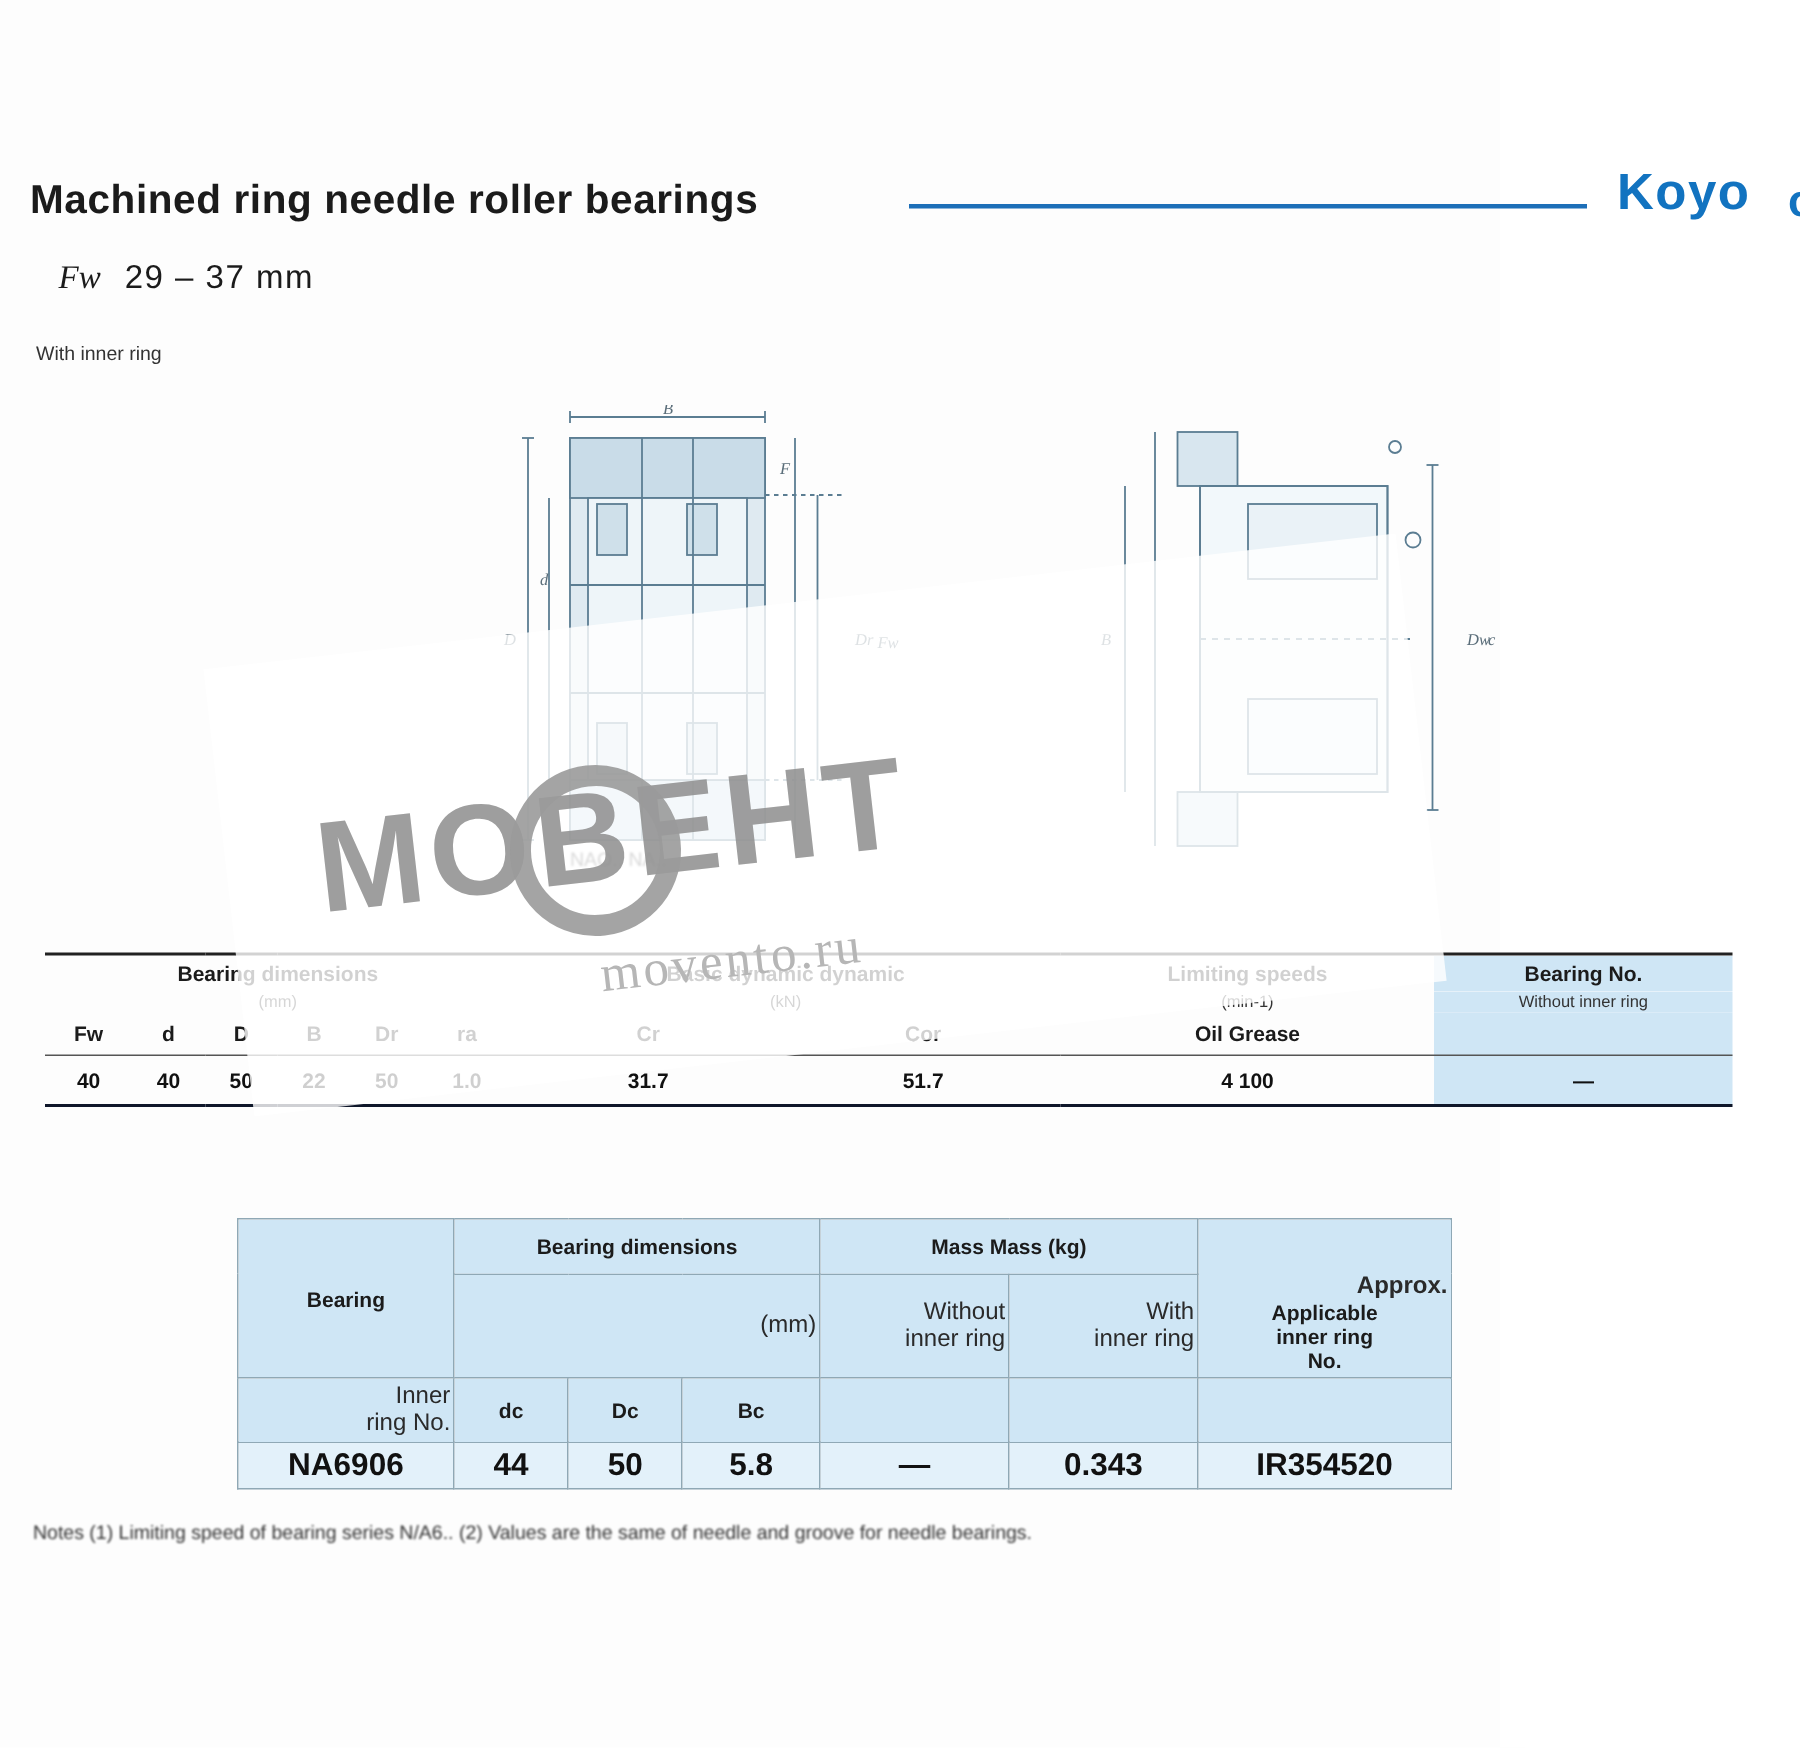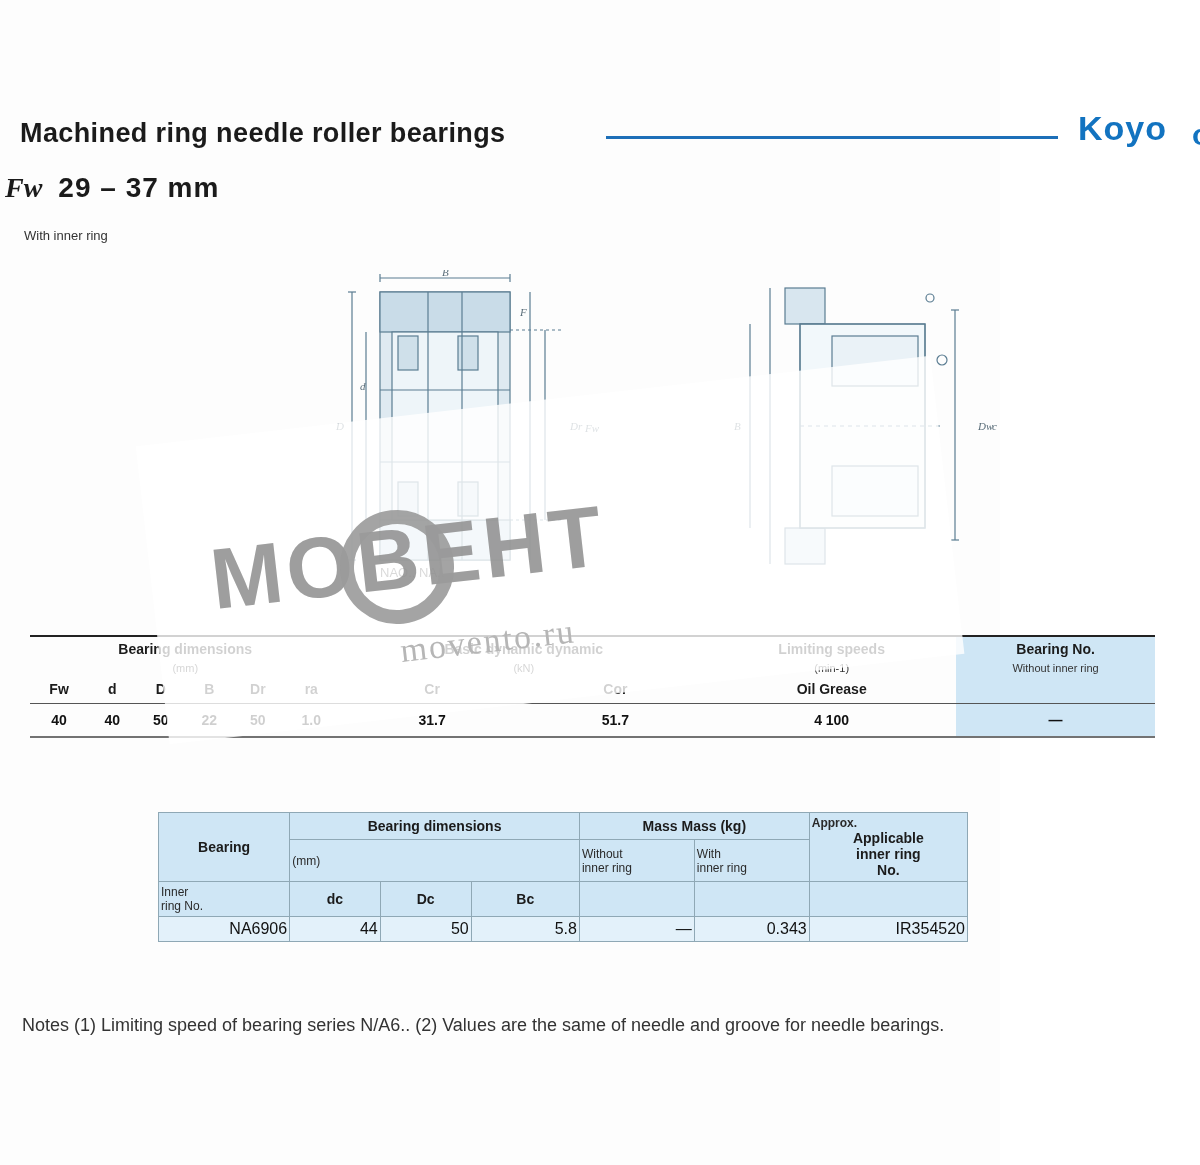--- a/index.html
+++ b/index.html
@@ -34,24 +34,23 @@
     position:absolute;left:1058px;top:-9px;
     font-size:34px;font-weight:bold;color:#1273c0;
     letter-spacing:1px;
     filter:blur(.4px);
   }
   .brand-tail{
     position:absolute;left:1172px;top:0px;
     font-size:30px;color:#1273c0;font-weight:bold;
   }
   .subtitle{
-    position:absolute;left:5px;top:172px;
-    font-size:28px;color:#1b1b1b;
+    position:absolute;left:39px;top:172px;
+    font-size:22px;color:#1b1b1b;
     filter:blur(.45px);
-    font-weight:bold;
   }
   .subtitle .it{font-style:italic;font-family:"Liberation Serif",serif;}
   .subtitle .num{margin-left:16px;letter-spacing:1px;}
   .note-small{
     position:absolute;left:24px;top:228px;
     font-size:13px;color:#333;
     filter:blur(.5px);
   }
 
   
@@ -63,21 +62,21 @@
   svg{display:block;}
 
   
   .tbl1{
     position:absolute;left:30px;top:635px;width:1125px;
     border-collapse:collapse;font-size:13px;
   }
   .tbl1 td,.tbl1 th{border:0;}
   .tbl1 .topline{border-top:2px solid #222;}
   .tbl1 .midline{border-bottom:1px solid #555;}
-  .tbl1 .botline{border-bottom:2px solid #737373;}
+  .tbl1 .botline{border-bottom:2px solid #0f172a;}
   .g1{background:#cfe6f5;}
   .cap{
     text-align:center;font-weight:bold;font-size:14px;color:#1b1b1b;
     filter:blur(.45px);padding:4px 2px;
   }
   .cap-sub{
     text-align:center;font-size:11px;color:#333;filter:blur(.5px);
   }
   .sym{
     text-align:center;font-weight:bold;font-size:14px;color:#1b1b1b;
@@ -94,31 +93,31 @@
     border-collapse:collapse;font-size:13px;
   }
   .tbl2 td{border:1px solid #8fa8b5;padding:3px 2px;}
   .b1{background:#cfe6f5;}
   .b2{background:#e3f1fa;}
   .hd{
     text-align:center;font-weight:bold;font-size:14px;color:#1b1b1b;
     filter:blur(.45px);
   }
   .hd-s{
-    text-align:left;font-size:12px;color:#2a2a2a;filter:blur(.5px);
+    text-align:right;font-size:16px;color:#2a2a2a;filter:blur(.5px);margin-top:33px;
   }
   .cellv{
-    text-align:right;font-weight:normal;font-size:16px;color:#111;
+    text-align:center;font-weight:bold;font-size:21px;color:#111;
     filter:blur(.45px);padding:8px 2px;
   }
 
   
   .foot{
     position:absolute;left:22px;top:1012px;width:1120px;
-    font-size:18px;color:#333;line-height:1.55;
+    font-size:13px;color:#333;line-height:1.55;
     filter:blur(.55px);
   }
 
   
   .wm{
     position:absolute;left:150px;top:400px;width:800px;height:330px;
     pointer-events:none;
   }
   .wm-plate{
     position:absolute;left:0;top:0;width:800px;height:300px;

